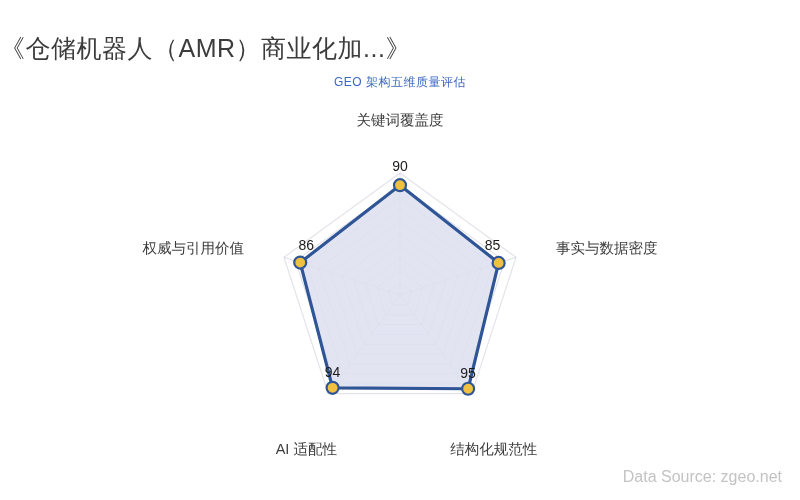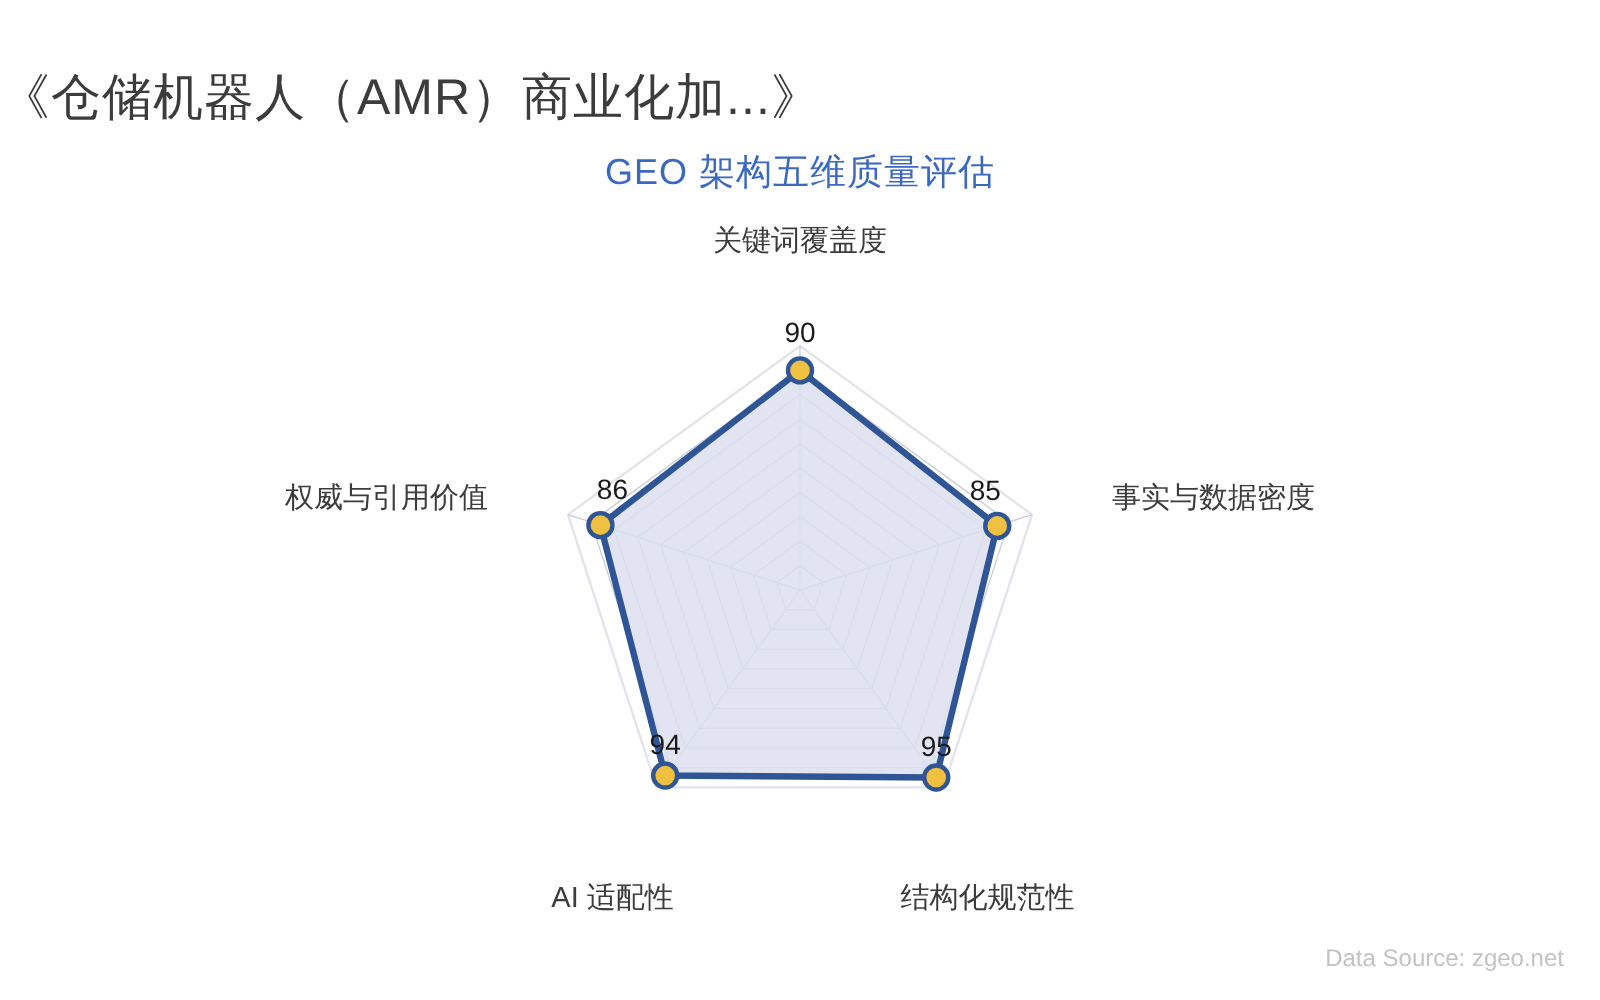--- a/index.html
+++ b/index.html
@@ -16,28 +16,28 @@
     position:absolute;left:0;right:0;top:32px;
     text-align:left;
     font-size:25px;
     color:#3c3c3c;
     letter-spacing:0.5px;
     white-space:nowrap;
   }
   .subtitle{
     position:absolute;left:0;right:0;top:74px;
     text-align:center;
-    font-size:18px;
+    font-size:12px;
     color:#3b68c0;
     letter-spacing:0.5px;
     white-space:nowrap;
   }
   .footer{
     position:absolute;right:18px;bottom:14px;
-    font-size:12px;
+    font-size:16px;
     color:#c3c3c3;
     white-space:nowrap;
   }
 
   #chart-area{
     position:absolute;left:0;top:0;width:800px;height:500px;
   }
   svg{display:block;}
 
   .axis-label{

